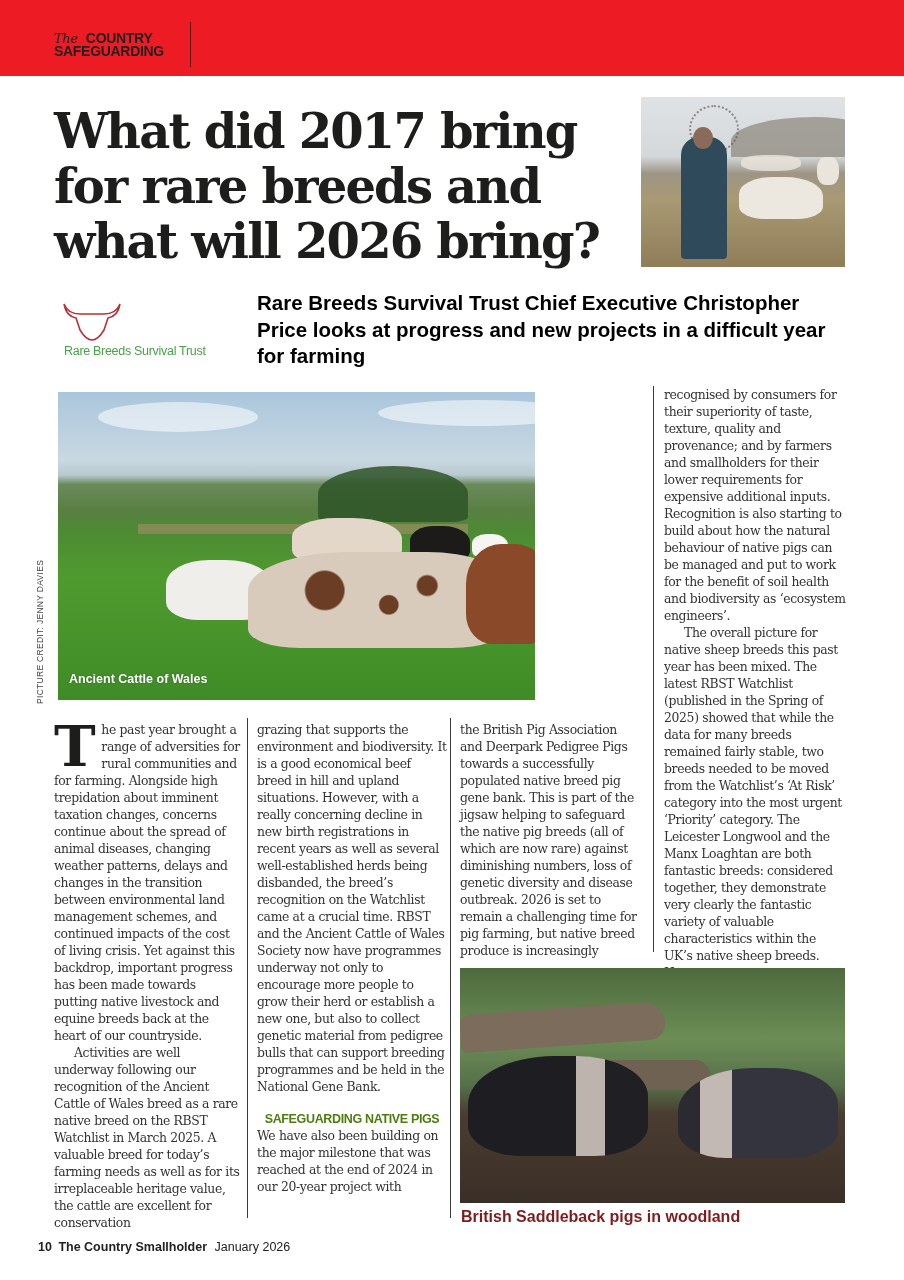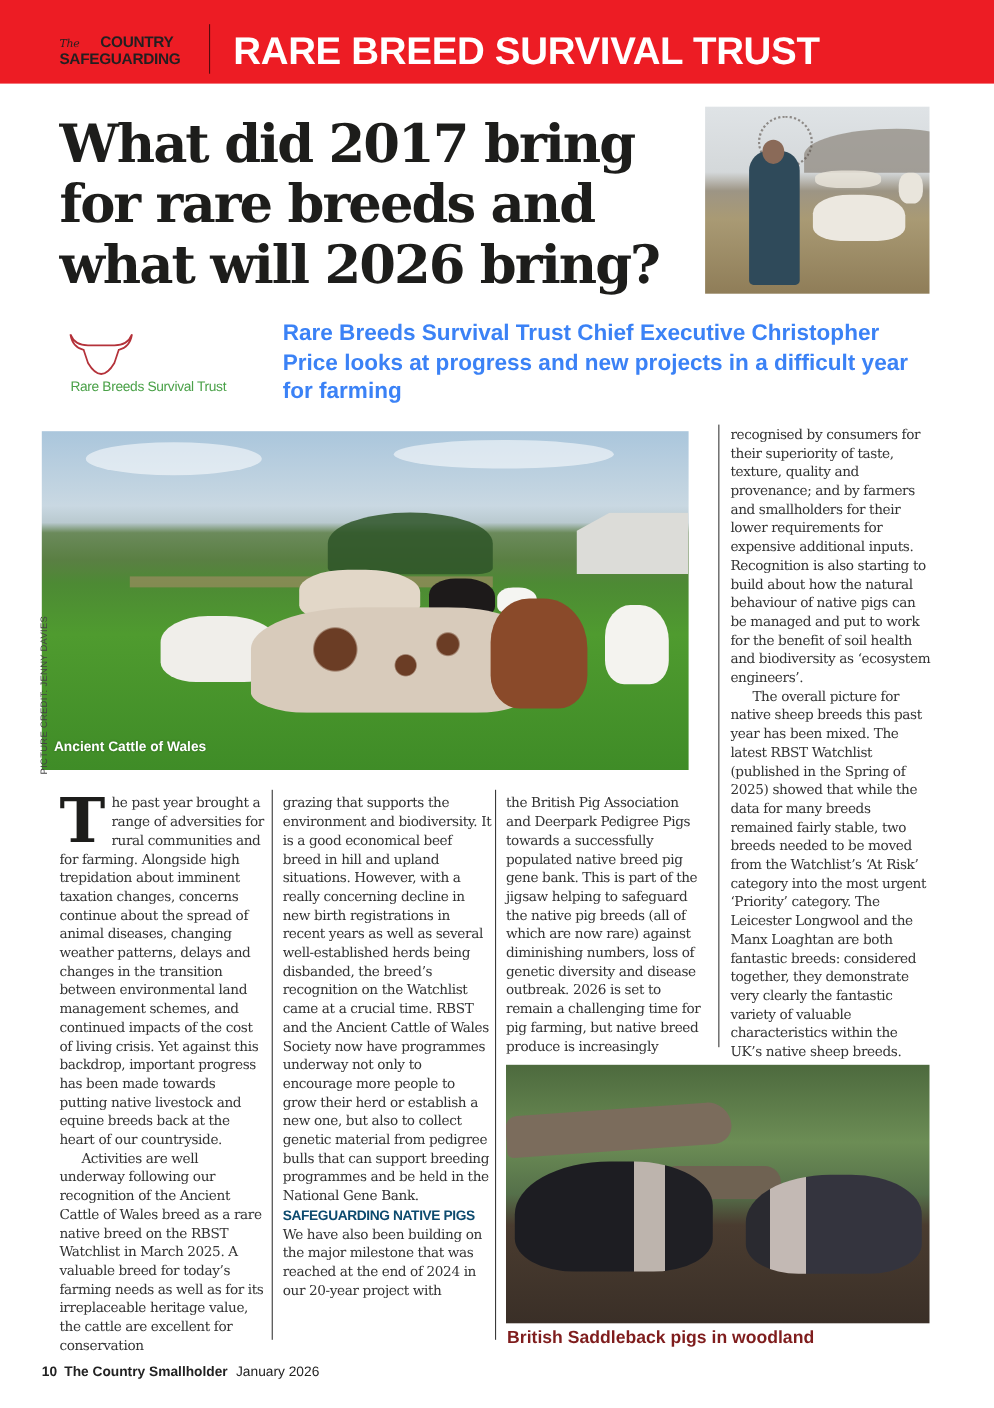--- a/index.html
+++ b/index.html
@@ -2,21 +2,21 @@
 <html><head>
 <meta charset="utf-8">
 <style>
   * { box-sizing: border-box; margin: 0; padding: 0; }
   html, body { width: 904px; height: 1280px; background: #ffffff; overflow: hidden; }
   body { position: relative; font-family: "DejaVu Serif", serif; color: #2a2a2a; }
 
   
   .band { position: absolute; left: 0; top: 0; width: 904px; height: 76px; background: #ed1c24; }
   .mag-logo { position: absolute; left: 54px; top: 32px; font-family: "Liberation Sans", sans-serif; font-weight: 900; color: #231f20; line-height: 13px; font-size: 14px; letter-spacing: -0.3px; }
-  .mag-logo .the { font-family: "DejaVu Serif", serif; font-style: italic; font-size: 10px; font-weight: normal; margin-right: 19px; }
+  .mag-logo .the { font-family: "DejaVu Serif", serif; font-style: italic; font-size: 13px; font-weight: normal; margin-right: 8px; }
   .band-divider { position: absolute; left: 190px; top: 22px; width: 1px; height: 45px; background: #5a0a0c; }
   .band-title { position: absolute; left: 212px; top: 28px; font-family: "Liberation Sans", sans-serif; font-weight: 700; font-size: 35px; color: #ffffff; letter-spacing: -0.3px; line-height: 38px; }
 
   
   .headline { position: absolute; left: 54px; top: 104px; width: 590px; font-family: "DejaVu Serif", serif; font-weight: 700; font-size: 48px; line-height: 55px; color: #1d1d1b; letter-spacing: -1.8px; }
 
   
   .photo { position: absolute; overflow: hidden; }
   .photo-ceo { left: 641px; top: 97px; width: 204px; height: 170px; background: linear-gradient(180deg, #dfe3e6 0%, #d4d8da 35%, #9d9585 45%, #a99a74 60%, #8f7d58 100%); }
   .ceo-hill { position: absolute; left: 90px; top: 20px; width: 140px; height: 40px; background: #8b857b; border-radius: 60% 40% 0 0; opacity: .7; }
@@ -27,24 +27,24 @@
   .ceo-cow2 { position: absolute; left: 100px; top: 58px; width: 60px; height: 16px; background: #e8e3d8; border-radius: 40%; opacity:.85; }
   .ceo-cow3 { position: absolute; left: 176px; top: 60px; width: 22px; height: 28px; background: #e9e5dc; border-radius: 40%; }
 
   
   .rbst-logo { position: absolute; left: 62px; top: 296px; width: 180px; height: 66px; }
   .rbst-letters { position: absolute; left: 56px; top: 0; font-family: "Liberation Sans", sans-serif; font-size: 47px; line-height: 50px; letter-spacing: -2px; }
   .rbst-letters .g { color: #4aa148; }
   .rbst-letters .r { color: #b4323a; }
   .rbst-tag { position: absolute; left: 2px; top: 48px; font-family: "Liberation Sans", sans-serif; font-size: 12.5px; color: #4aa148; white-space: nowrap; letter-spacing: -0.3px; text-align: right; }
   .bull { position: absolute; left: 0; top: 4px; width: 60px; height: 42px; }
-  .standfirst { position: absolute; left: 257px; top: 290px; width: 580px; font-family: "Liberation Sans", sans-serif; font-weight: 700; font-size: 20.5px; line-height: 26.5px; color: #3b82f6; }
+  .standfirst { position: absolute; left: 257px; top: 290px; width: 580px; font-family: "Liberation Sans", sans-serif; font-weight: 700; font-size: 20.5px; line-height: 26.5px; color: #000000; }
 
   
-  .photo-cattle { left: 38px; top: 392px; width: 588px; height: 308px;
+  .photo-cattle { left: 58px; top: 392px; width: 477px; height: 308px;
     background: linear-gradient(180deg, #aac6dc 0%, #c9d8e2 22%, #b9c9cf 27%, #6b8a5b 30%, #5a7f43 38%, #4d8a34 45%, #4f9b2f 60%, #3f8c27 100%); }
   .cloud { position: absolute; background: rgba(255,255,255,.55); border-radius: 50%; }
   .barn { position: absolute; left: 486px; top: 74px; width: 102px; height: 56px; background: #dcdcd8; clip-path: polygon(0 30%, 30% 0, 100% 0, 100% 100%, 0 100%); }
   .treeline { position: absolute; left: 260px; top: 74px; width: 150px; height: 56px; background: #2e5528; border-radius: 50% 50% 10% 10%; opacity:.85; }
   .fence { position: absolute; left: 80px; top: 132px; width: 330px; height: 10px; background: #a88c68; opacity: .6; }
   .cow { position: absolute; border-radius: 40% 45% 30% 30%; }
   .c1 { left: 108px; top: 168px; width: 108px; height: 60px; background: #f0eeea; }
   .c2 { left: 190px; top: 160px; width: 256px; height: 96px; background: radial-gradient(circle at 30% 40%, #6b3d25 0 10%, transparent 11%), radial-gradient(circle at 55% 55%, #6b3d25 0 6%, transparent 7%), radial-gradient(circle at 70% 35%, #6b3d25 0 5%, transparent 6%), #d8cbbb; border-radius: 40% 30% 20% 20%; }
   .c3 { left: 408px; top: 152px; width: 88px; height: 100px; background: #8a4a2a; }
   .c4 { left: 512px; top: 158px; width: 58px; height: 72px; background: #f4f3ef; }
@@ -57,21 +57,21 @@
   
   .col { position: absolute; font-family: "DejaVu Serif", serif; font-size: 12.4px; line-height: 17px; color: #333; letter-spacing: -0.35px; }
   .col p { margin: 0; }
   .col p.indent { text-indent: 20px; }
   .col1 { left: 54px; top: 721px; width: 186px; }
   .col2 { left: 257px; top: 721px; width: 190px; }
   .col3 { left: 460px; top: 721px; width: 180px; }
   .col4 { left: 664px; top: 386px; width: 184px; }
   .rule { position: absolute; width: 1px; background: #3a3a3a; }
   .dropcap { float: left; font-family: "DejaVu Serif", serif; font-weight: 900; font-size: 56px; line-height: 46px; margin: 2px 6px 0 0; color: #1d1d1b; }
-  .subhead { font-family: "Liberation Sans", sans-serif; font-weight: 700; font-size: 12.5px; line-height: 15px; color: #0c4a6e; margin-top: 3px; }
+  .subhead { font-family: "Liberation Sans", sans-serif; font-weight: 700; font-size: 12.5px; line-height: 15px; color: #4d7c0f; margin-top: 17px; text-align: center; }
 
   
   .photo-pigs { left: 460px; top: 968px; width: 385px; height: 235px;
     background: linear-gradient(180deg, #4d6a3e 0%, #6c8d55 30%, #55704a 50%, #4a3c30 62%, #3a2f27 100%); }
   .log { position: absolute; left: 0; top: 40px; width: 205px; height: 38px; background: #7b6c5c; border-radius: 20px 40px 30px 10px; transform: rotate(-4deg); }
   .log2 { position: absolute; left: 140px; top: 92px; width: 110px; height: 30px; background: #6f6252; border-radius: 30px; }
   .pig { position: absolute; border-radius: 48% 40% 30% 30%; }
   .p1 { left: 8px; top: 88px; width: 180px; height: 100px; background: linear-gradient(90deg, #1d1d22 0 60%, #bdb4ad 60% 76%, #1f1f24 76%); }
   .p2 { left: 218px; top: 100px; width: 160px; height: 90px; background: linear-gradient(90deg, #2a2a30 0 14%, #c3b9b4 14% 34%, #34343e 34%); }
   .caption { position: absolute; left: 461px; top: 1208px; font-family: "Liberation Sans", sans-serif; font-weight: 700; font-size: 16px; color: #7f1d1d; }
@@ -83,21 +83,20 @@
 </style>
 </head>
 <body>
 
 <div class="band">
   <div class="mag-logo">
     <div><span class="the">The</span><span>COUNTRY</span></div>
     <div>SAFEGUARDING</div>
   </div>
   <div class="band-divider"></div>
-  <div class="band-title">RARE BREED SURVIVAL TRUST</div>
 </div>
 
 <h1 class="headline">What did 2017 bring for rare breeds and what will 2026 bring?</h1>
 
 <div class="photo photo-ceo">
   <div class="ceo-hill"></div>
   <div class="ceo-tree"></div>
   <div class="ceo-cow2"></div>
   <div class="ceo-cow3"></div>
   <div class="ceo-man"></div>

